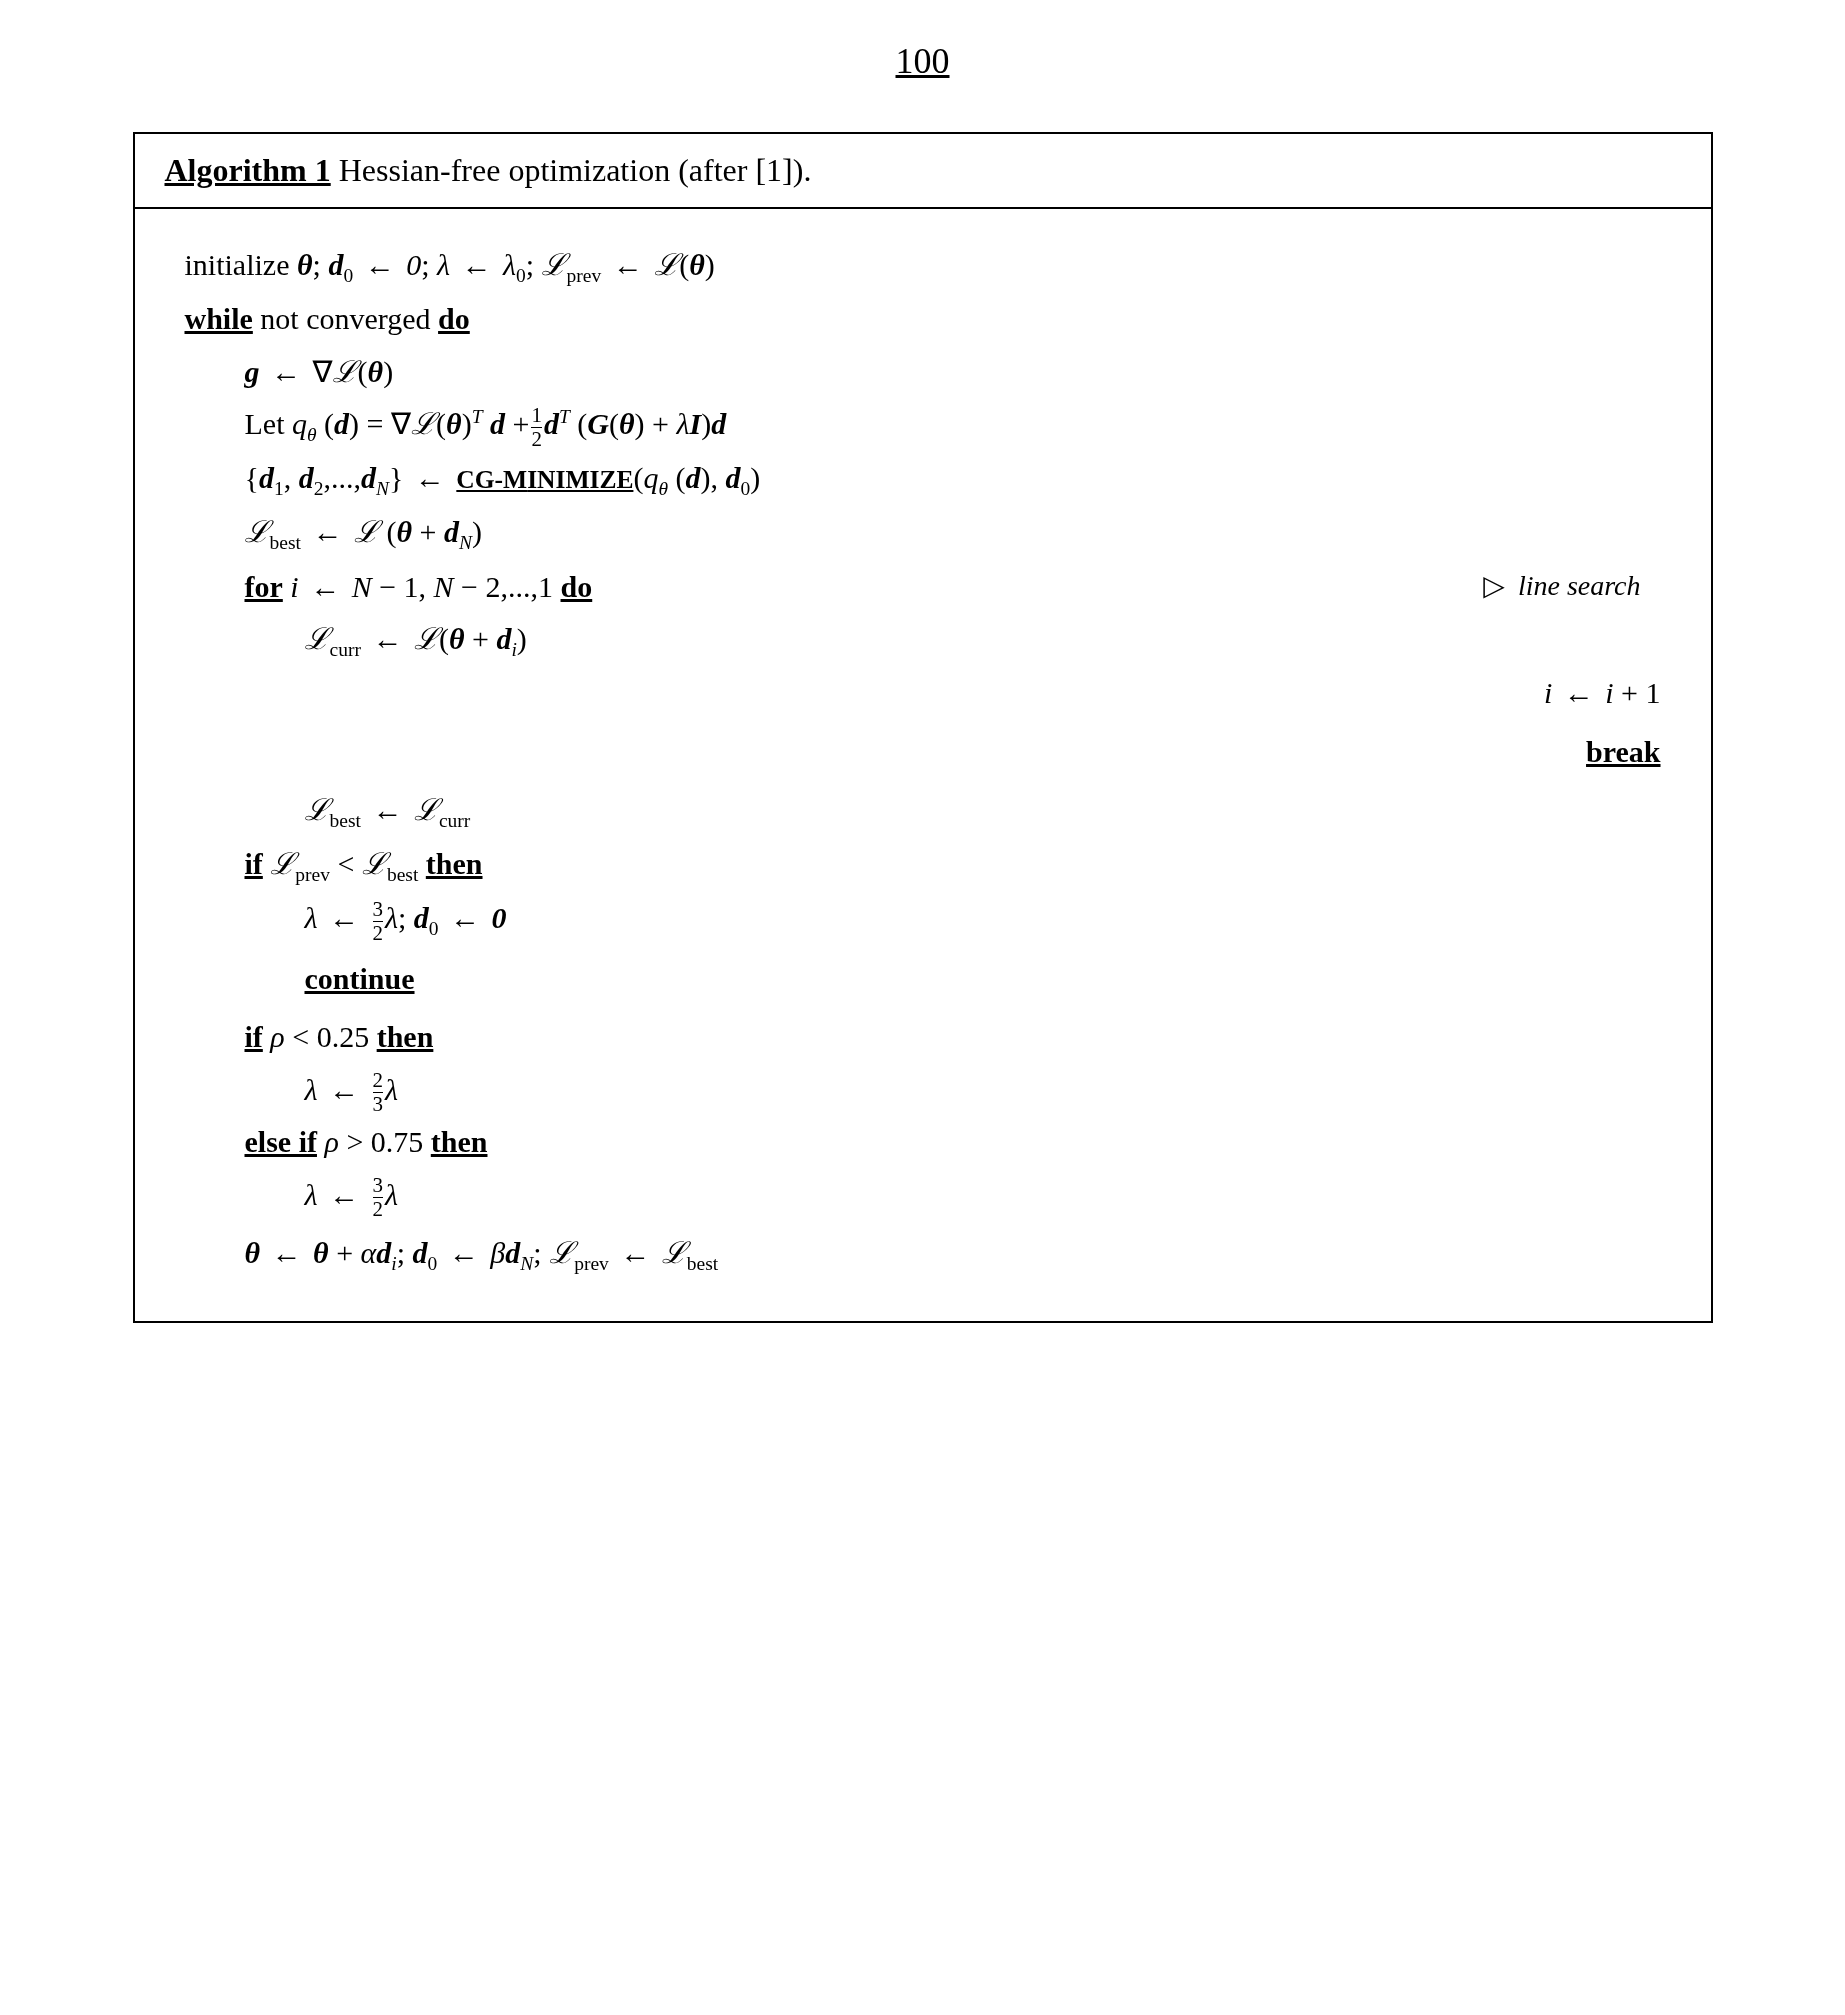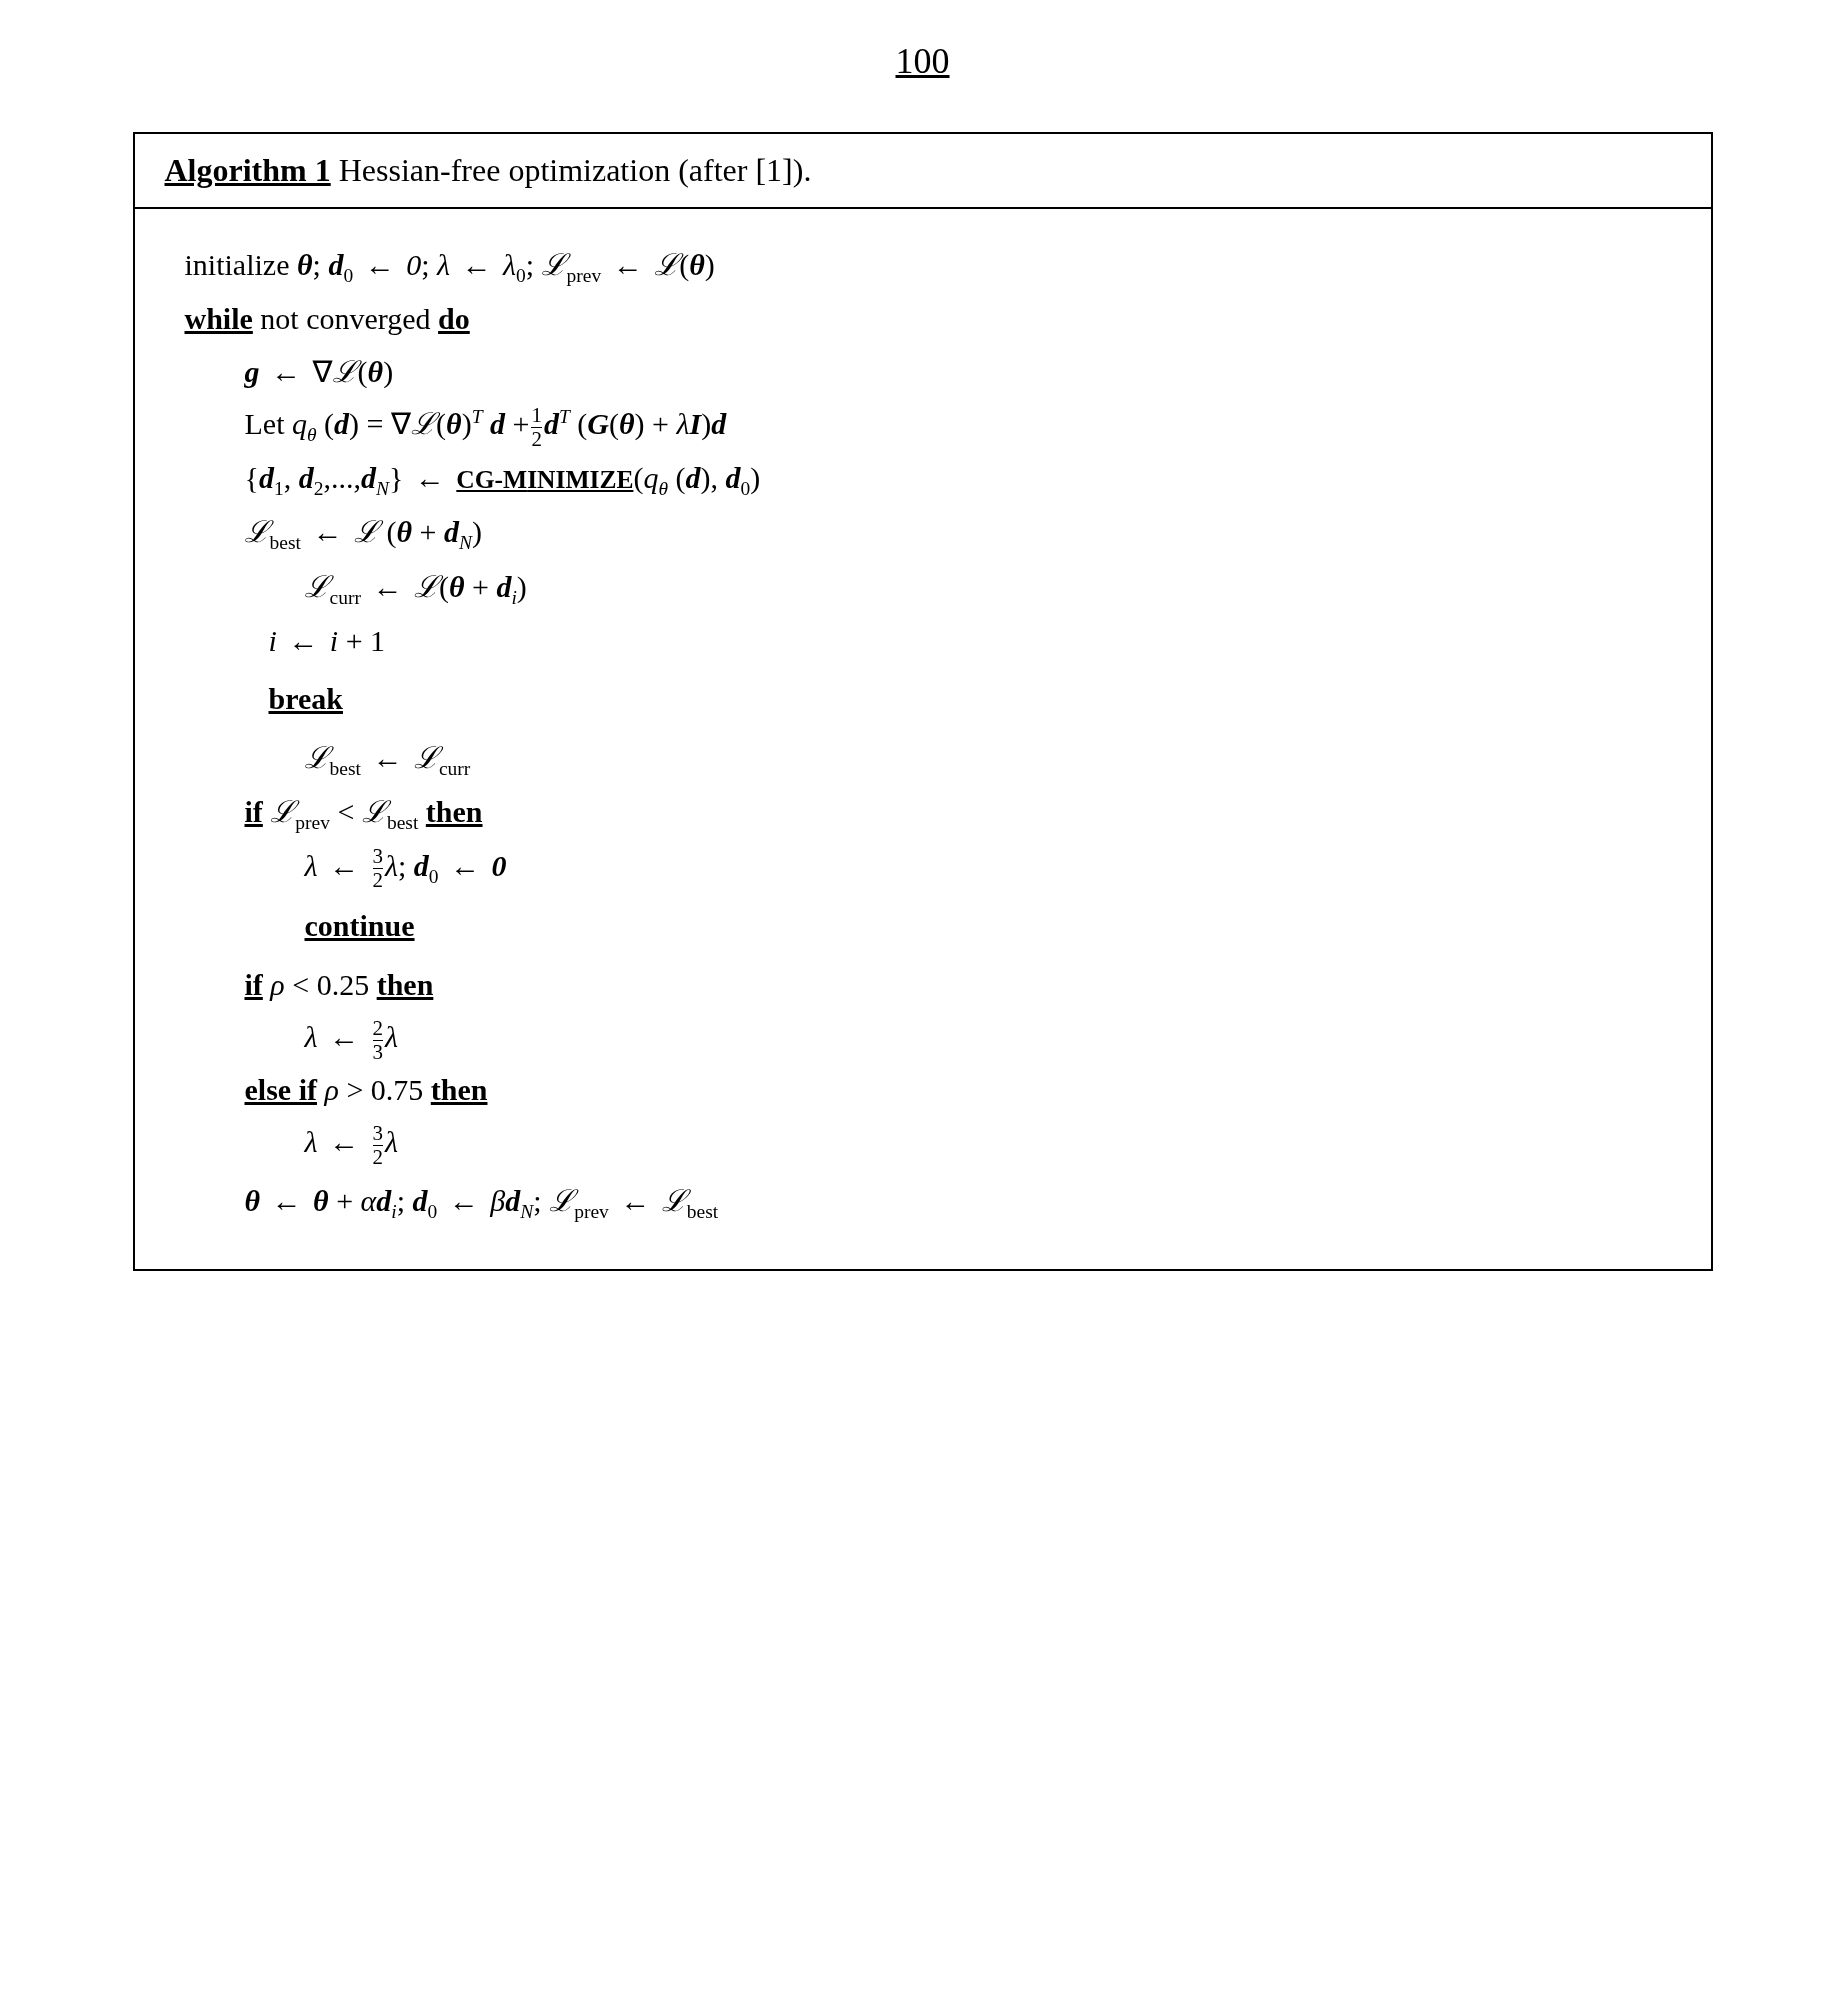--- a/index.html
+++ b/index.html
@@ -63,21 +63,22 @@
 
     .indent-1 {
       margin-left: 60px;
     }
 
     .indent-2 {
       margin-left: 120px;
     }
 
     .indent-3 {
-      margin-left: 84px;
+      margin-left: 108px;
+      justify-content: flex-end;
     }
 
     .keyword {
       font-weight: bold;
       font-style: normal;
       font-family: 'Times New Roman', Times, serif;
       text-decoration: underline;
     }
 
     .math {
@@ -178,20 +179,24 @@
     </div>
 
     <div class="line indent-1">
       <span>{<span class="bold-math">d</span><sub>1</sub>, <span class="bold-math">d</span><sub>2</sub>,...,<span class="bold-math">d</span><sub><span class="math">N</span></sub>} <span class="arrow">←</span> <span class="keyword" style="font-style:normal;font-size:0.85em;">CG-M<span style="font-variant:small-caps">INIMIZE</span></span>(<span class="math">q</span><sub><span class="math">θ</span></sub> (<span class="bold-math">d</span>), <span class="bold-math">d</span><sub>0</sub>)</span>
     </div>
 
     <div class="line indent-1">
       <span><span class="mathcal">ℒ</span><sub>best</sub> <span class="arrow">←</span> <span class="mathcal">ℒ</span> (<span class="bold-math">θ</span> + <span class="bold-math">d</span><sub><span class="math">N</span></sub>)</span>
     </div>
 
+    <div class="line indent-1">
+      <span><span class="keyword">for</span> <span class="math">i</span> <span class="arrow">←</span> <span class="math">N</span> − 1, <span class="math">N</span> − 2,...,1 <span class="keyword">do</span></span>
+      <span class="comment"><span class="triangle">▷</span> <em>line search</em></span>
+    </div>
 
     <div class="line indent-2">
       <span><span class="mathcal">ℒ</span><sub>curr</sub> <span class="arrow">←</span> <span class="mathcal">ℒ</span>(<span class="bold-math">θ</span> + <span class="bold-math">d</span><sub><span class="math">i</span></sub>)</span>
     </div>
 
 
     <div class="line indent-3">
       <span><span class="math">i</span> <span class="arrow">←</span> <span class="math">i</span> + 1</span>
     </div>
 

